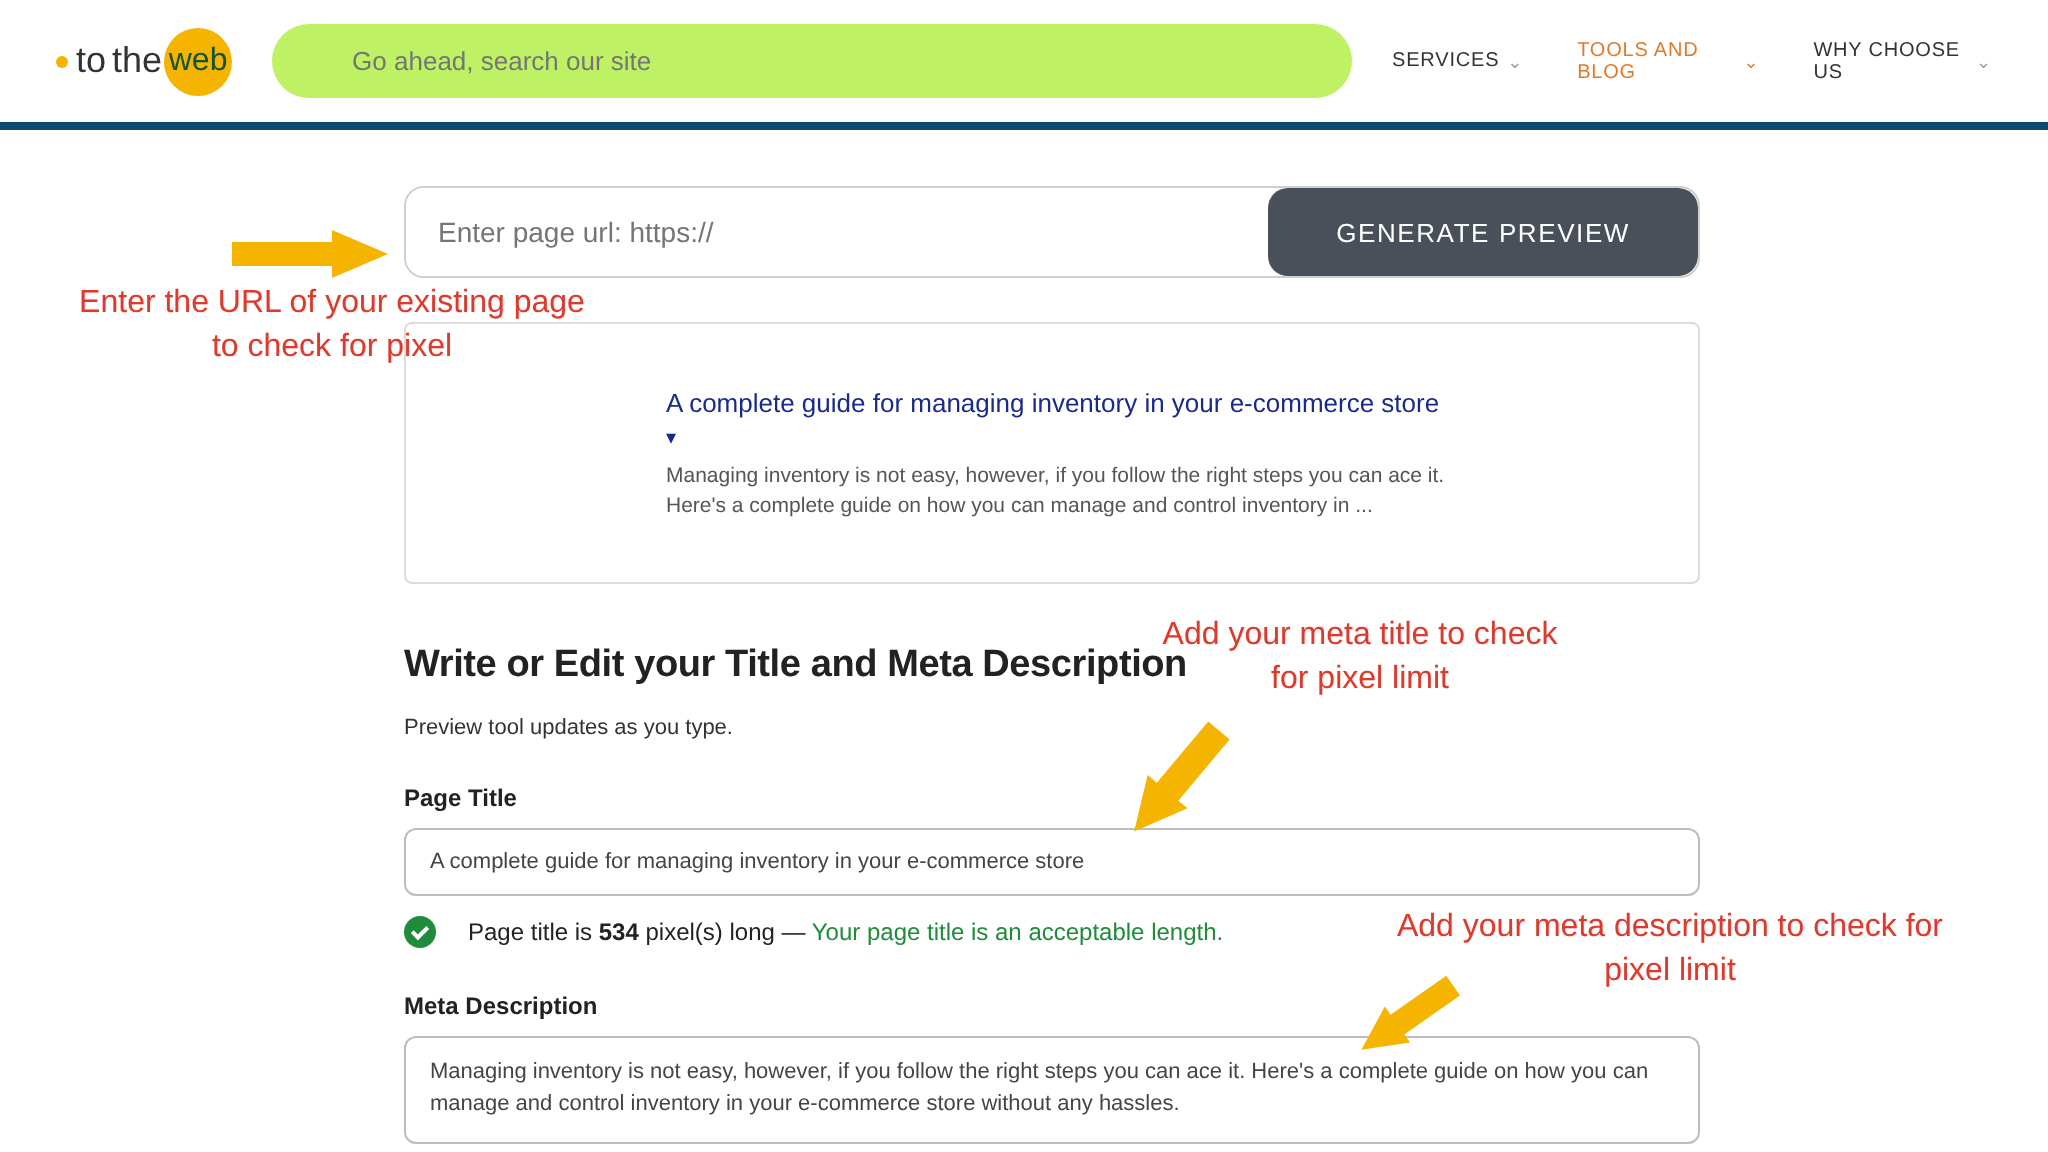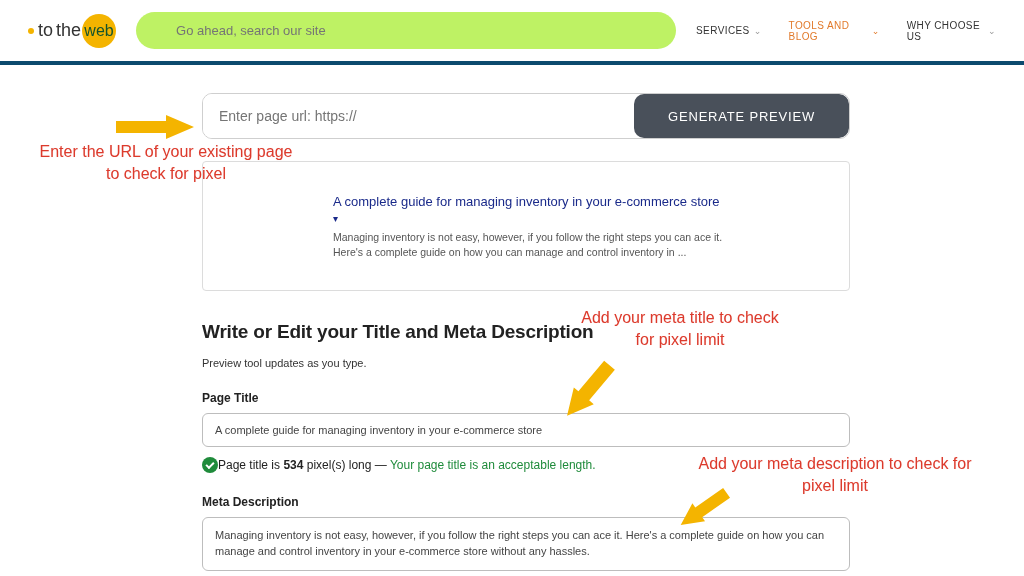--- a/index.html
+++ b/index.html
@@ -30,21 +30,21 @@
   .preview-title { color:#1a2a8a; font-size:13px; font-weight:500; line-height:1.3; }
   .preview-caret { color:#1a2a8a; font-size:10px; display:block; margin-top:2px;}
   .preview-desc { color:#555; font-size:10.5px; line-height:1.45; margin-top:6px;}
   
   .sec-head { font-size:19px; font-weight:800; margin-top:30px; letter-spacing:-.2px;}
   .sec-sub { font-size:11px; margin-top:14px; color:#333;}
   .field-label { font-size:12px; font-weight:700; margin-top:22px; }
   .text-field { width:100%; border:1px solid #bdbdbd; border-radius:6px; padding:10px 12px; font-size:11px; color:#444; margin-top:8px; background:#fff;}
   .textarea { width:100%; border:1px solid #bdbdbd; border-radius:6px; padding:10px 12px; font-size:11px; color:#444; margin-top:8px; line-height:1.45; }
   
-  .status { display:flex; align-items:center; gap:0; font-size:12px; margin-top:10px;}
+  .status { display:flex; align-items:center; gap:16px; font-size:12px; margin-top:10px;}
   .status .msg-ok { color:#1f8b3b; }
   .icon-ok { width:16px; height:16px; background:#1f8b3b; border-radius:50%; position:relative; flex-shrink:0;}
   .icon-ok::after { content:""; position:absolute; left:4px; top:4.5px; width:6px; height:3px; border-left:2px solid #fff; border-bottom:2px solid #fff; transform:rotate(-45deg);}
   
   .annot { position:absolute; color:#dc3a2c; font-size:16px; line-height:1.35; text-align:center; font-weight:400; text-shadow:0 0 1px rgba(220,58,44,.15);}
   .arrow { position:absolute; }
   .arrow svg { display:block; }
 </style>
 </head>
 <body>

